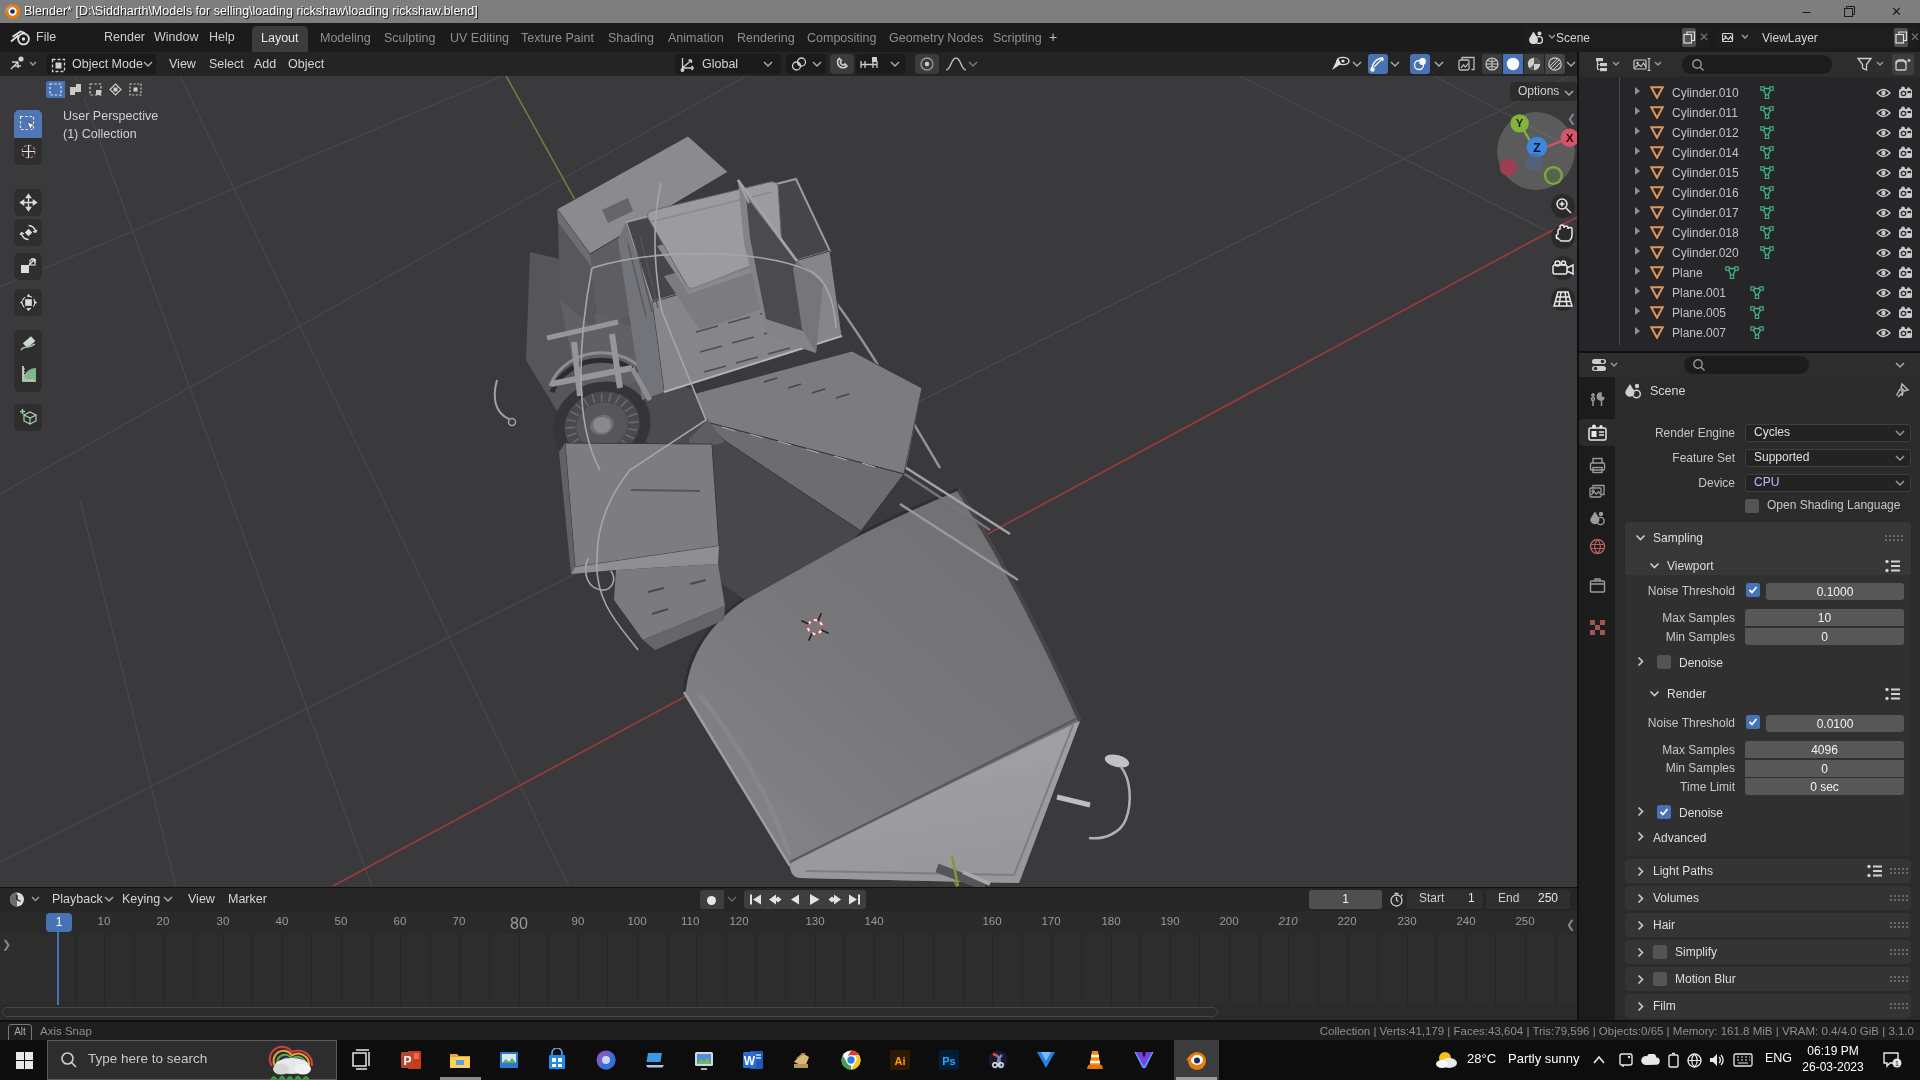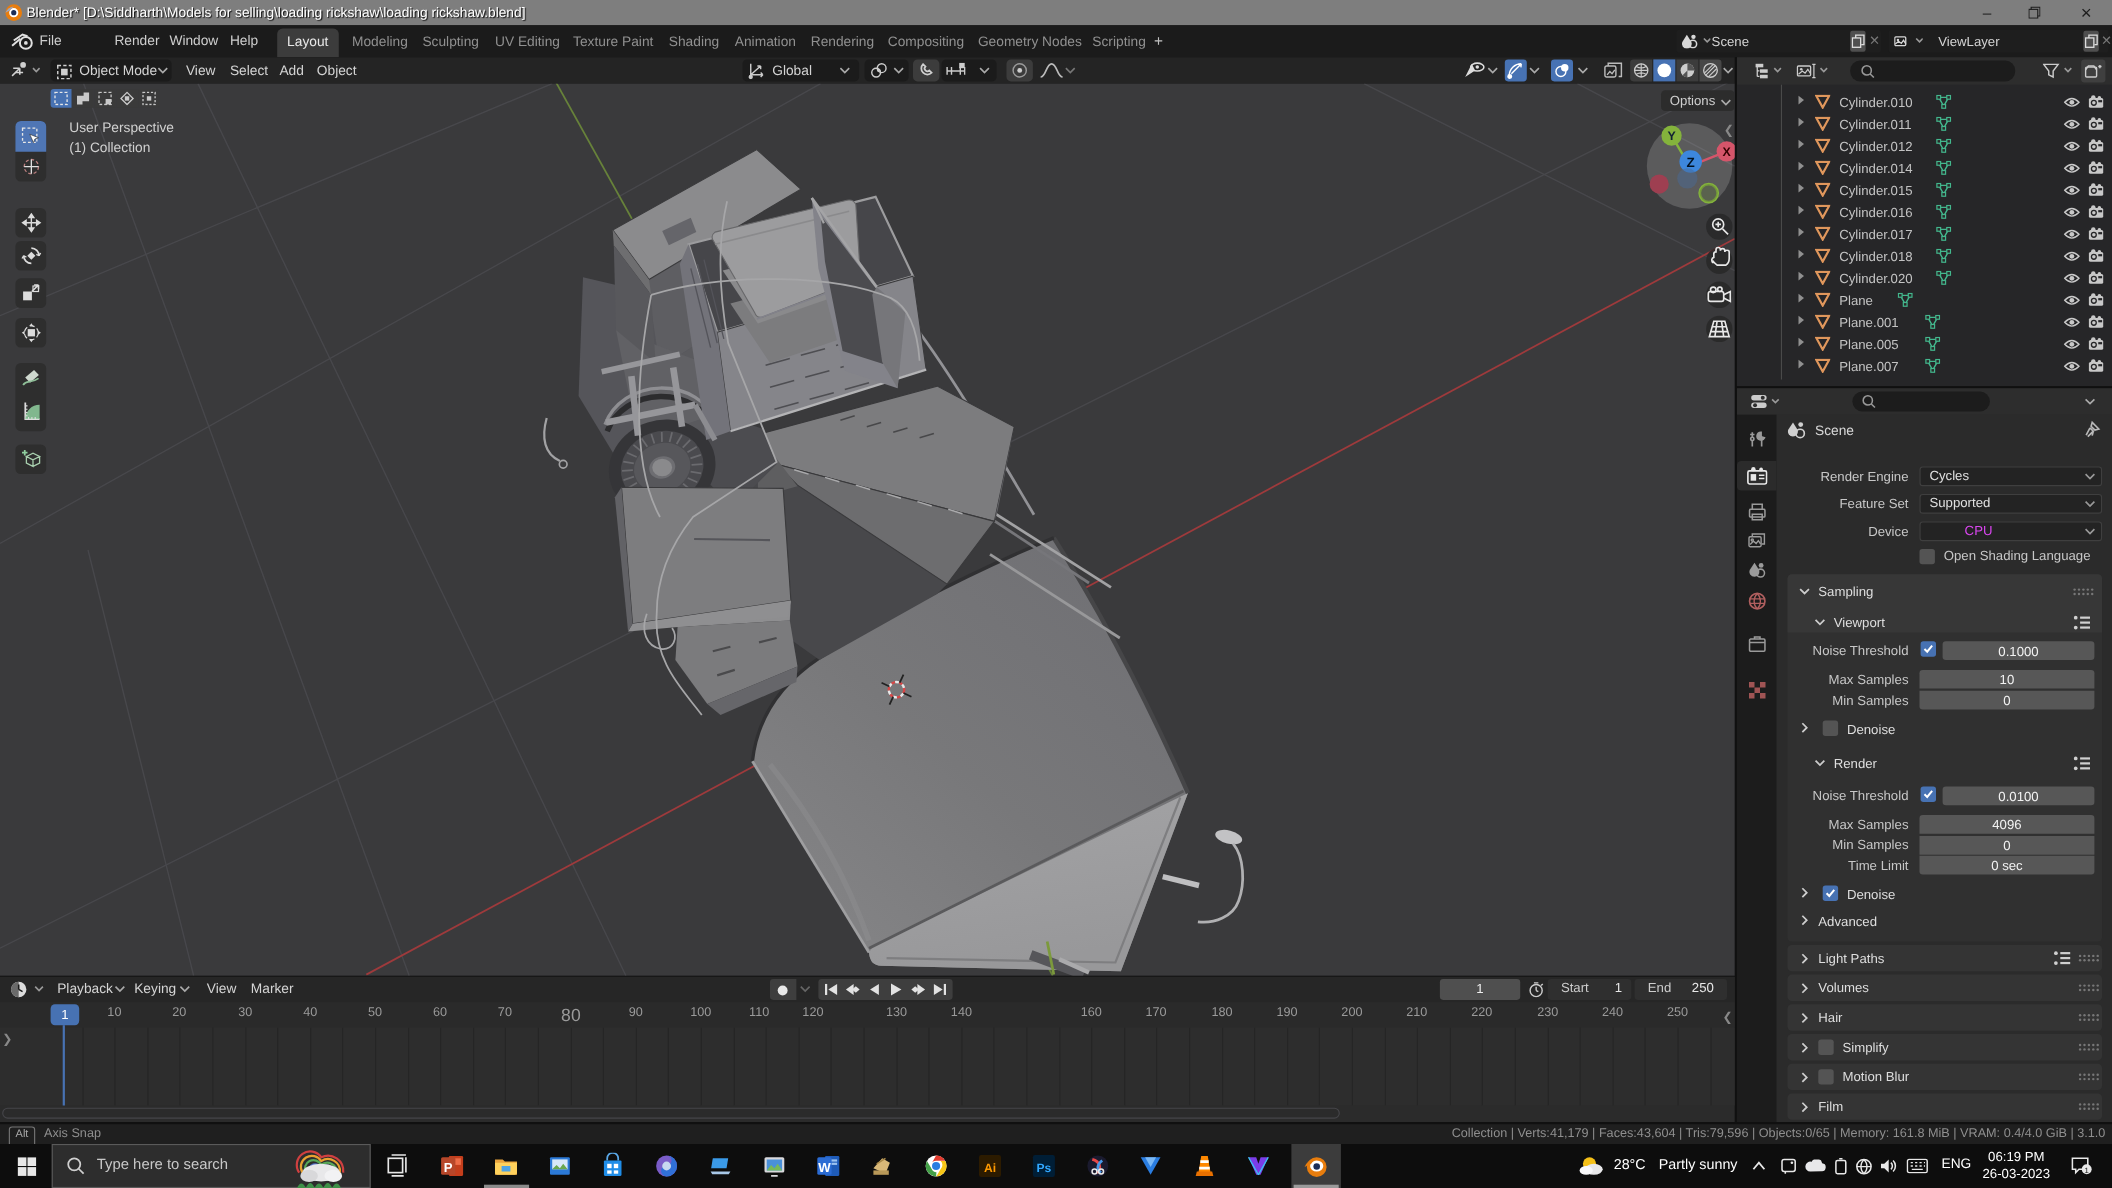--- a/index.html
+++ b/index.html
@@ -652,21 +652,21 @@
   <div style="left:681px;top:27px;width:30px;color:#9a9a9a;font-size:11.5px;">110</div>
   <div style="left:724px;top:27px;width:30px;text-align:center;color:#9a9a9a;font-size:11.5px;">120</div>
   <div style="left:800px;top:27px;width:30px;text-align:center;color:#9a9a9a;font-size:11.5px;">130</div>
   <div style="left:859px;top:27px;width:30px;text-align:center;color:#9a9a9a;font-size:11.5px;">140</div>
   <div style="left:918px;top:27px;width:30px;text-align:center;color:#9a9a9a;font-size:11.5px;margin-top:37px;">150</div>
   <div style="left:977px;top:27px;width:30px;text-align:center;color:#9a9a9a;font-size:11.5px;">160</div>
   <div style="left:1036px;top:27px;width:30px;text-align:center;color:#9a9a9a;font-size:11.5px;">170</div>
   <div style="left:1096px;top:27px;width:30px;text-align:center;color:#9a9a9a;font-size:11.5px;">180</div>
   <div style="left:1155px;top:27px;width:30px;text-align:center;color:#9a9a9a;font-size:11.5px;">190</div>
   <div style="left:1214px;top:27px;width:30px;text-align:center;color:#9a9a9a;font-size:11.5px;">200</div>
-  <div style="left:1273px;top:27px;width:30px;text-align:center;color:#9a9a9a;font-size:11.5px;">210</div>
+  <div style="left:1273px;top:27px;width:30px;text-align:center;color:#9a9a9a;font-size:11.5px;font-style:italic;">210</div>
   <div style="left:1332px;top:27px;width:30px;text-align:center;color:#9a9a9a;font-size:11.5px;">220</div>
   <div style="left:1392px;top:27px;width:30px;text-align:center;color:#9a9a9a;font-size:11.5px;">230</div>
   <div style="left:1451px;top:27px;width:30px;text-align:center;color:#9a9a9a;font-size:11.5px;">240</div>
   <div style="left:1510px;top:27px;width:30px;text-align:center;color:#9a9a9a;font-size:11.5px;">250</div>
   <div id="tltracks" style="left:0;top:46px;width:1577px;height:71px;background:#2d2d2d;overflow:hidden;">
     <div style="left:75px;top:0;width:1px;height:71px;background:#252525;"></div>
   <div style="left:104px;top:0;width:1px;height:71px;background:#252525;"></div>
   <div style="left:134px;top:0;width:1px;height:71px;background:#252525;"></div>
   <div style="left:163px;top:0;width:1px;height:71px;background:#252525;"></div>
   <div style="left:193px;top:0;width:1px;height:71px;background:#252525;"></div>
@@ -1152,21 +1152,21 @@
         <path d="M1 1 l4 4 l4 -4" stroke="#999" stroke-width="1.5" fill="none"></path>
       </svg>
   <div class="plabel" style="left:0px;top:97px;width:156px;">Feature Set</div>
   <div style="left:166px;top:96px;width:166px;height:18px;background:#232323;border:1px solid #3f3f3f;border-radius:3px;"></div>
   <div style="left:175px;top:97px;color:#e0e0e0;font-size:12px;">Supported</div>
   <svg style="left:316px;top:102px" width="10" height="7" viewBox="0 0 10 7">
         <path d="M1 1 l4 4 l4 -4" stroke="#999" stroke-width="1.5" fill="none"></path>
       </svg>
   <div class="plabel" style="left:0px;top:122px;width:156px;">Device</div>
   <div style="left:166px;top:121px;width:166px;height:18px;background:#232323;border:1px solid #3f3f3f;border-radius:3px;"></div>
-  <div style="left:175px;top:122px;color:#d946ef;font-size:12px;margin-left:32px;">CPU</div>
+  <div style="left:175px;top:122px;color:#c4b5fd;font-size:12px;">CPU</div>
   <svg style="left:316px;top:127px" width="10" height="7" viewBox="0 0 10 7">
         <path d="M1 1 l4 4 l4 -4" stroke="#999" stroke-width="1.5" fill="none"></path>
       </svg>
   <div style="left:166px;top:146px;width:14px;height:14px;background:#545454;border-radius:2.5px;"></div>
   <div style="left:188px;top:145px;color:#c7c7c7;font-size:12px;">Open Shading Language</div>
   <div style="left:46px;top:169px;width:286px;height:334px;background:#303030;border-radius:4px;"></div>
   <div style="left:46px;top:169px;width:286px;height:53px;background:#373737;border-radius:4px 4px 0 0;"></div>
   <svg style="left:56px;top:181px" width="11" height="8" viewBox="0 0 11 8">
         <path d="M1.5 1.5 l4 4 l4 -4" stroke="#ccc" stroke-width="1.6" fill="none"></path>
       </svg>

